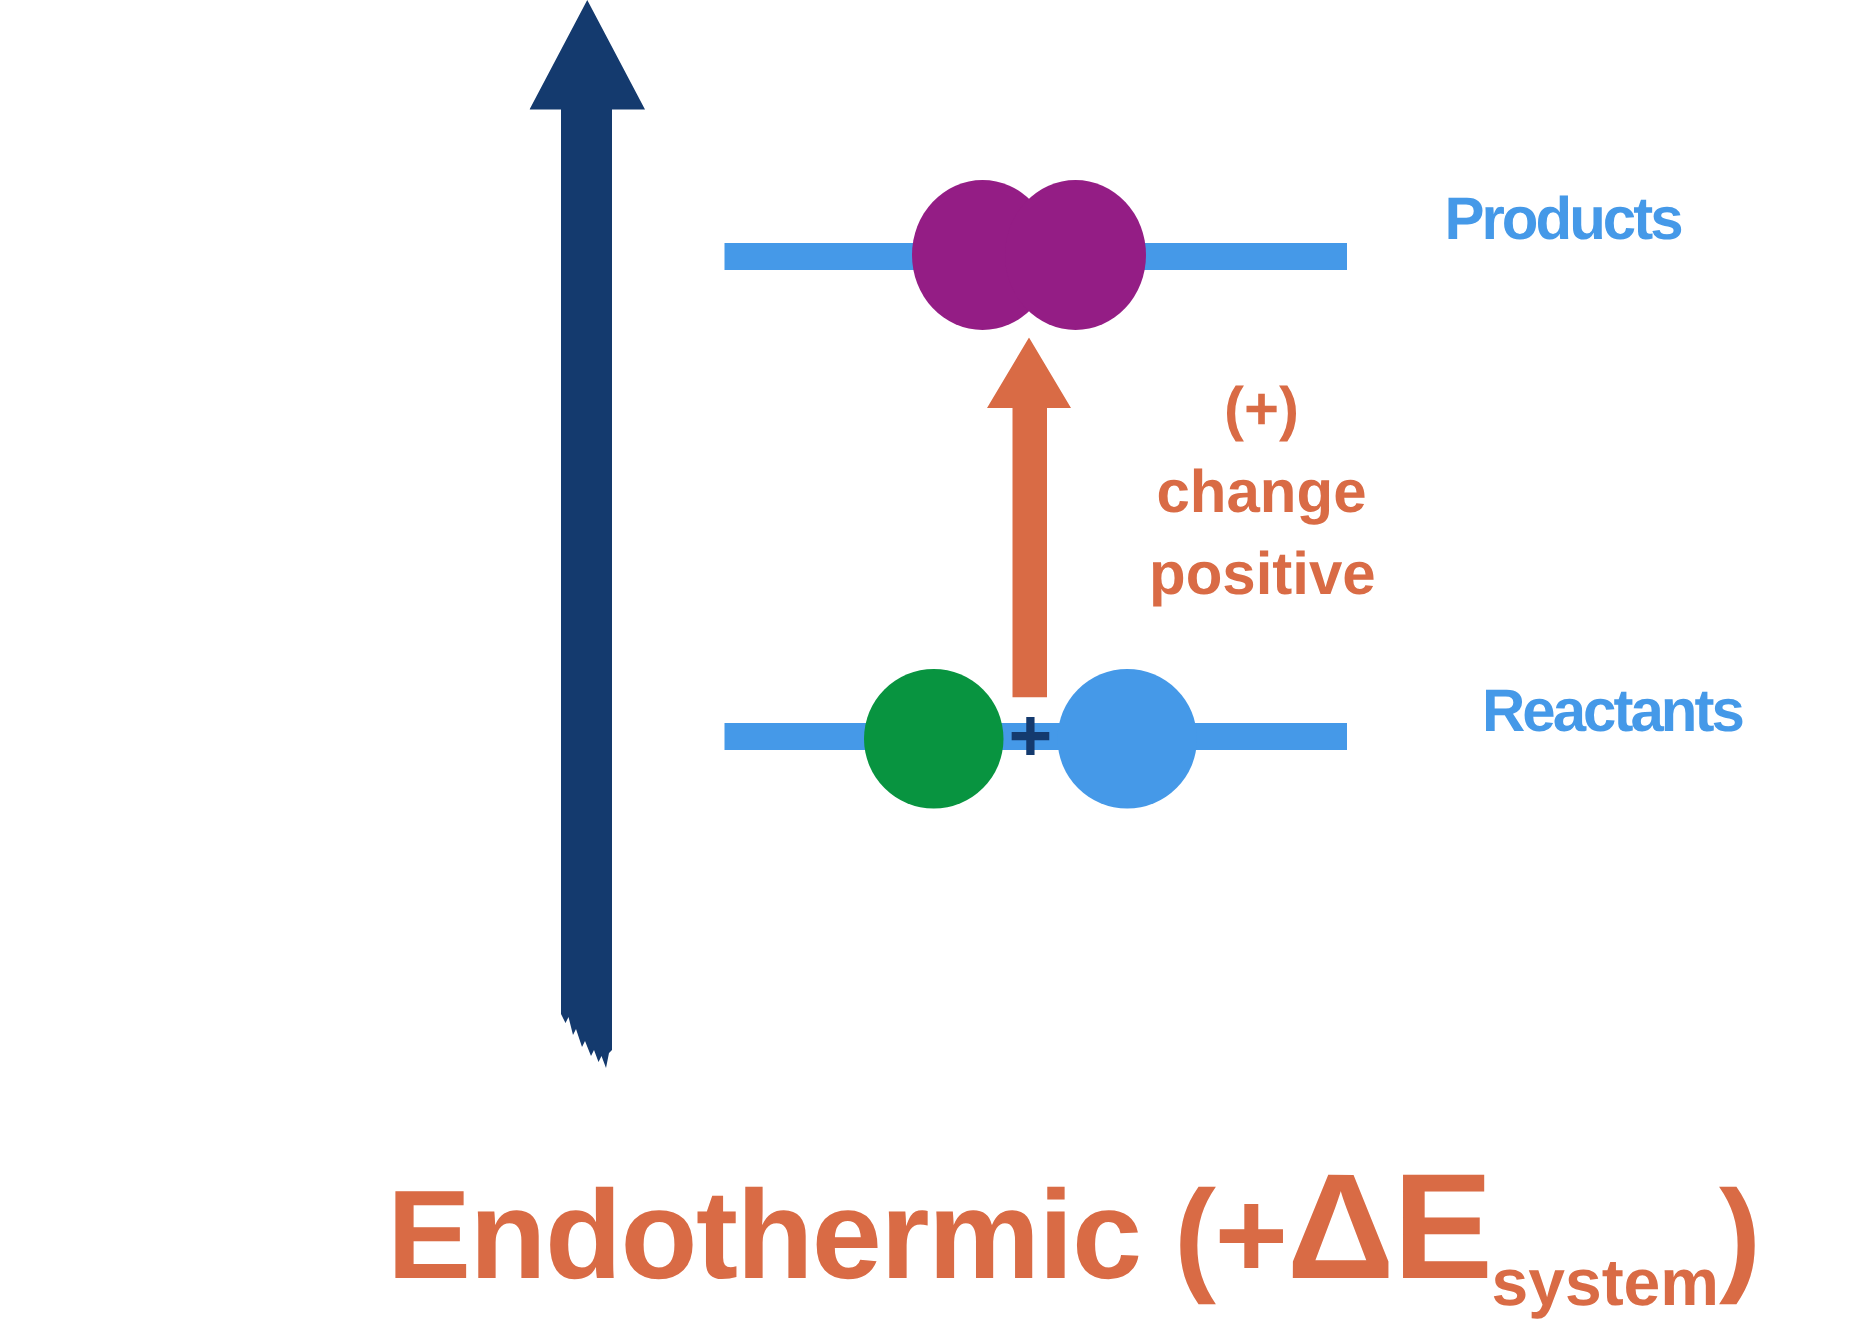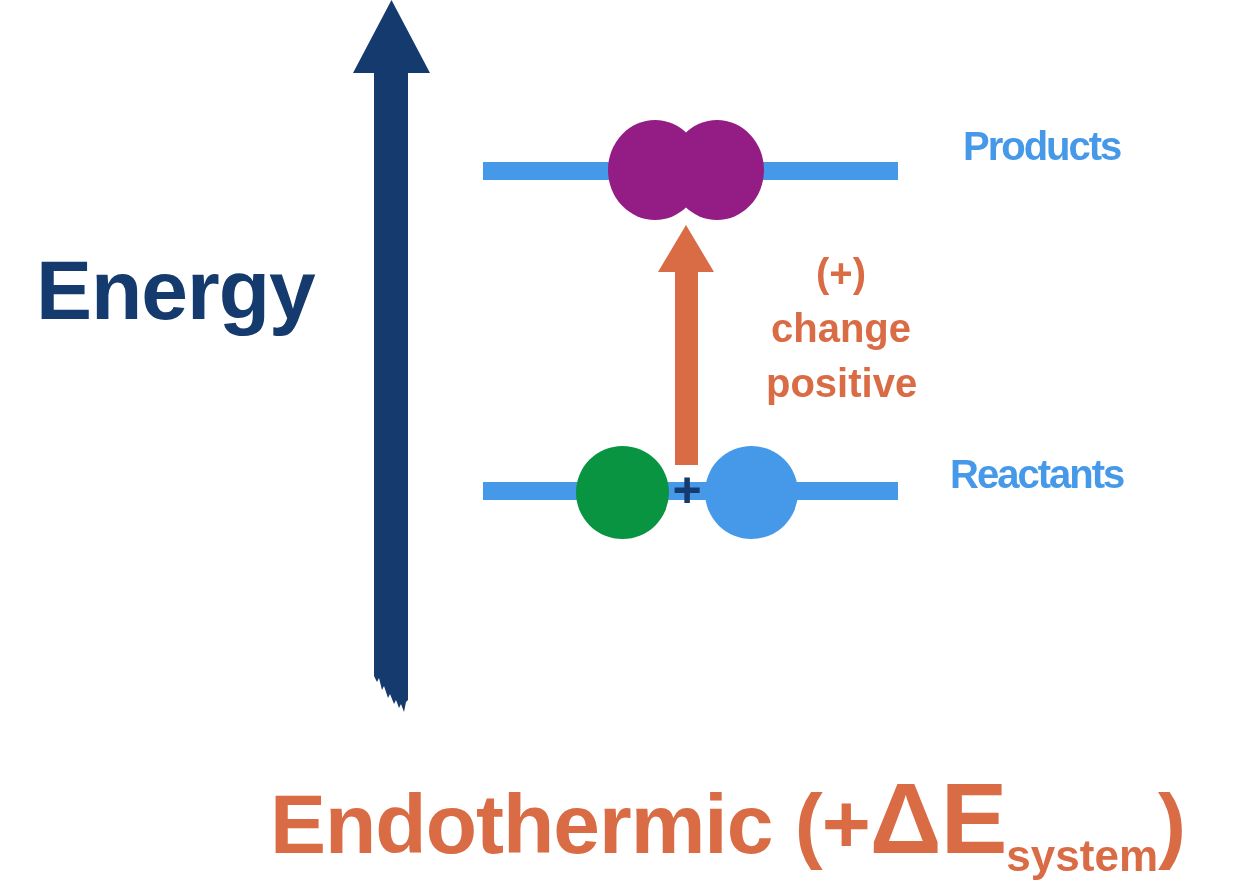--- a/index.html
+++ b/index.html
@@ -96,46 +96,44 @@
   
   .level-label {
     position: absolute;
     font-size: 40px;
     line-height: 1.2;
     letter-spacing: -2px;
     color: var(--blue);
     white-space: nowrap;
   }
   .products-label  { left: 963px; top: 122px; }
-  .reactants-label { left: 950px; top: 450px; }
+  .reactants-label { left: 988px; top: 450px; }
 
   
   .title {
     position: absolute;
     left: 258px; top: 768px;
     font-size: 84px;
     line-height: 1;
     letter-spacing: -1px;
     color: var(--orange);
     white-space: nowrap;
-    margin-left: 12px;
   }
   .title .delta { font-size: 100px; letter-spacing: -1px; }
   .title .sub   { font-size: 44px; vertical-align: -18px; letter-spacing: 0; }
 </style>
 </head>
 <body>
 
 <div class="canvas">
 
   <svg class="energy-arrow" viewBox="0 0 77 715" preserveAspectRatio="none">
     <polygon style="fill:var(--navy)" points="38.5,0 77,73 55,73 55,700 53,702 51,712 48,704 46,708 43,700 41,704 37,694 35,698 31,686 29,690 26,678 24,682 21,676 21,73 0,73"></polygon>
   </svg>
 
-  <div class="energy-label">Energy</div>
 
   <div class="level-line products-line"></div>
   <div class="molecule-lobe lobe-left"></div>
   <div class="molecule-lobe lobe-right"></div>
   <div class="level-label products-label">Products</div>
 
   <svg class="orange-arrow" viewBox="0 0 56 240" preserveAspectRatio="none">
     <polygon style="fill:var(--orange)" points="28,0 56,47 40,47 40,240 17,240 17,47 0,47"></polygon>
   </svg>
 

